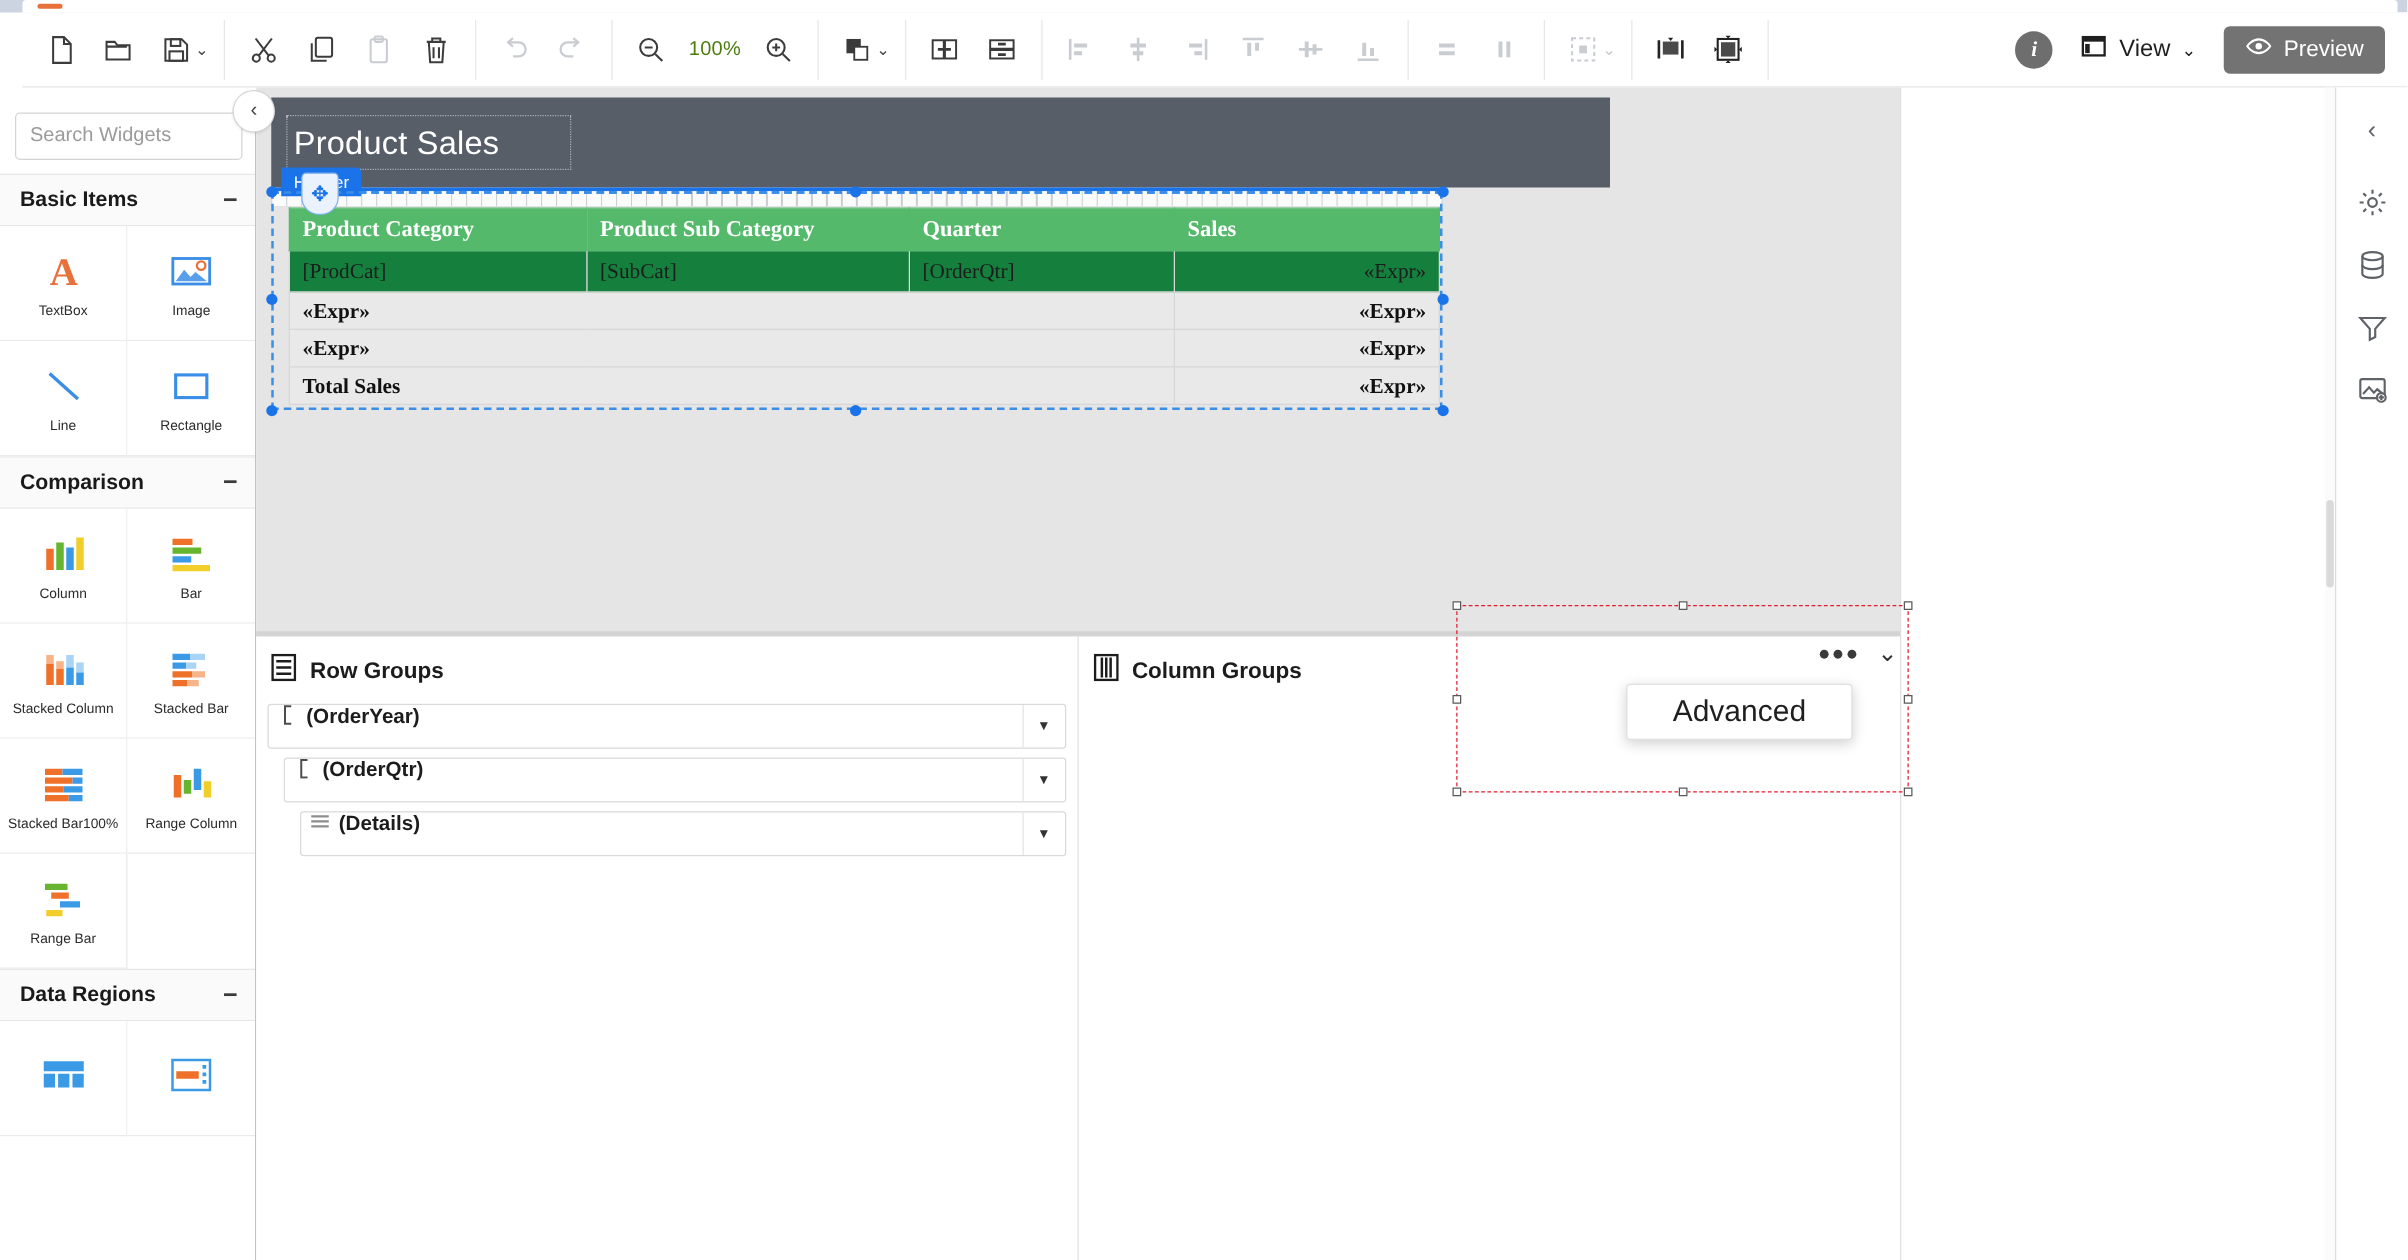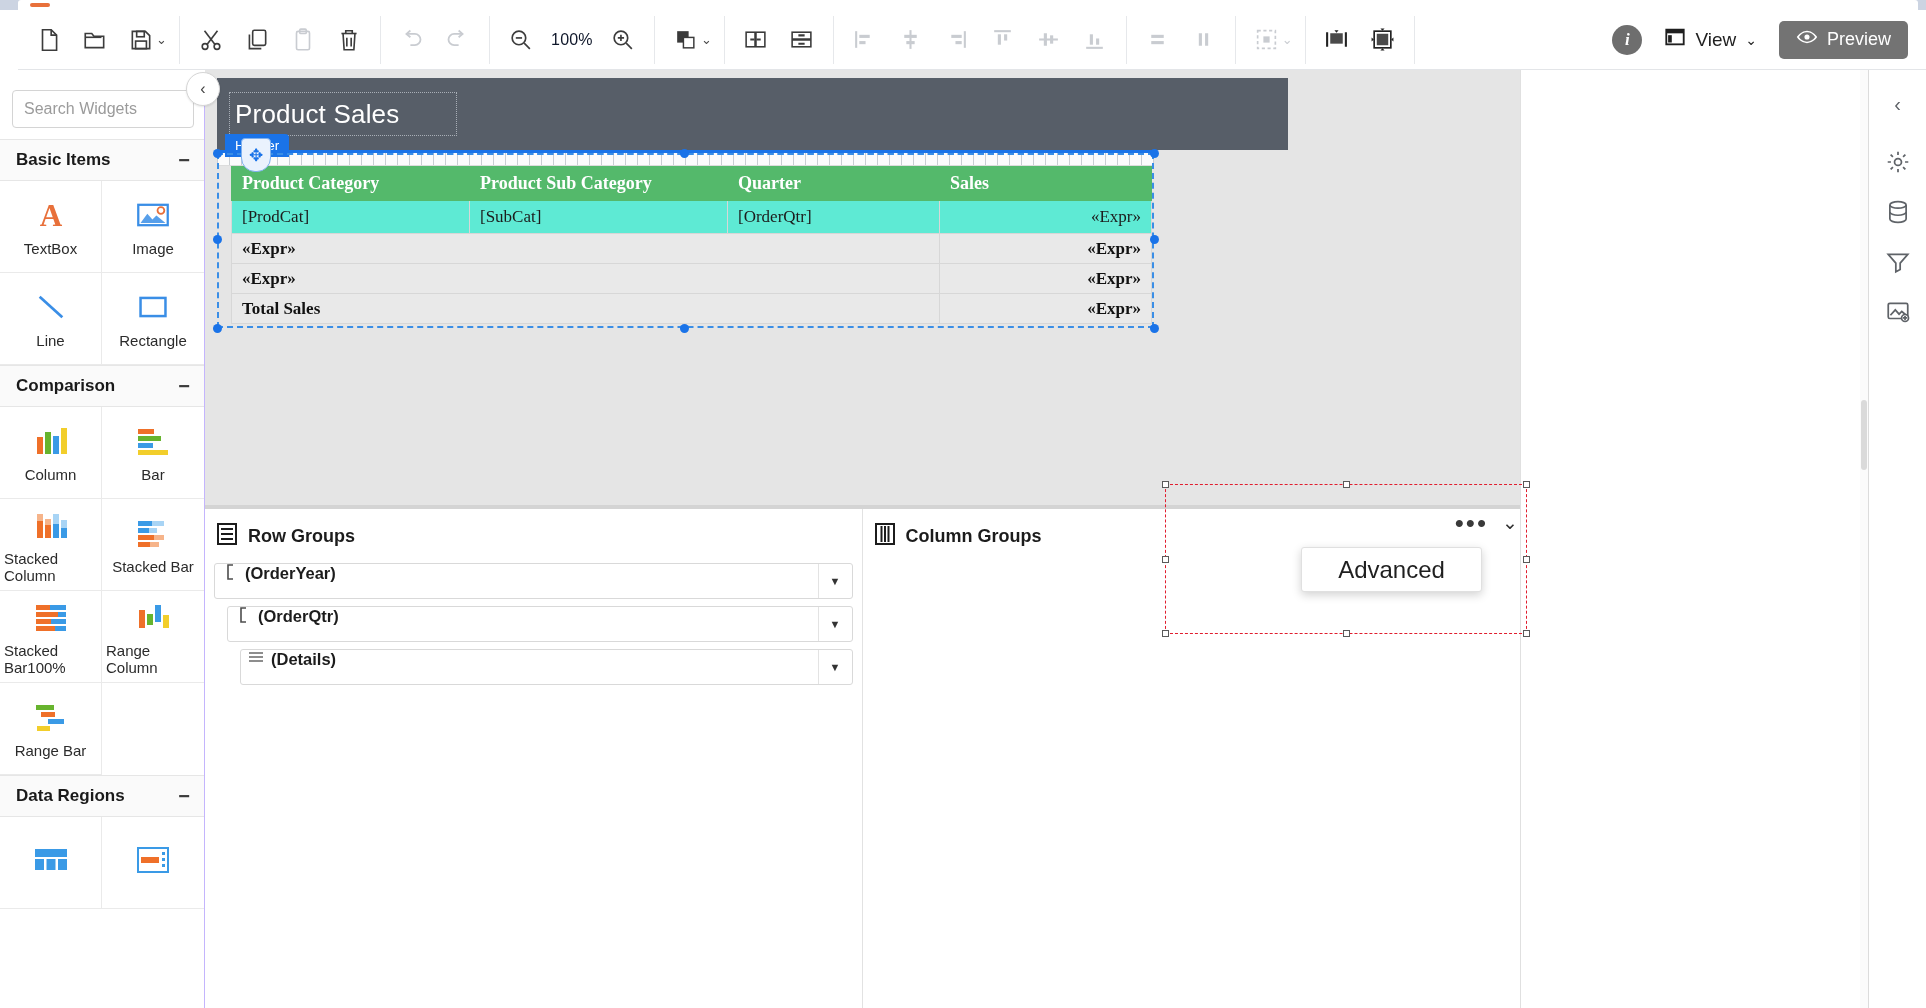--- a/index.html
+++ b/index.html
@@ -36,21 +36,21 @@
     padding: 0 8px; border-right: 1px solid #e6e8eb;
   }
   .tb-btn {
     width: 46px; height: 44px; display: flex; align-items: center; justify-content: center;
     color: #3c3c3c; cursor: pointer; border-radius: 3px;
   }
   .tb-btn.dis { color: #c9ccd1; cursor: default; }
   .tb-btn svg { display: block; }
   .tb-caret { font-size: 13px; color: #4a4a4a; margin-left: -8px; margin-right: 4px; }
   .zoom-label {
-    font-size: 16px; color: #0f172a; min-width: 56px; text-align: center;
+    font-size: 16px; color: #4d7c0f; min-width: 56px; text-align: center;
     letter-spacing: 0.2px;
   }
   .tb-spacer { flex: 1 1 auto; height: 48px; }
 
   .info-btn {
     width: 30px; height: 30px; border-radius: 50%; background: #6e6e6e;
     color: #fff; display: flex; align-items: center; justify-content: center;
     font-family: "Liberation Serif", serif; font-style: italic; font-weight: bold;
     font-size: 17px; margin-right: 22px; cursor: pointer;
   }
@@ -87,21 +87,21 @@
     font-size: 17px; font-weight: bold; color: #1a1a1a;
   }
   .sec-toggle { font-size: 20px; color: #3a3a3a; line-height: 1; cursor: pointer; }
   .wgrid { display: grid; grid-template-columns: 1fr 1fr; }
   .wcell {
     height: 92px; border-right: 1px solid #eaeaea; border-bottom: 1px solid #eaeaea;
     display: flex; flex-direction: column; align-items: center; justify-content: center;
     gap: 6px; cursor: pointer; background: #fff; padding: 4px;
   }
   .wcell:nth-child(2n) { border-right: none; }
-  .wlabel { font-size: 15px; color: #2b2b2b; line-height: 1.12; }
+  .wlabel { font-size: 11px; color: #2b2b2b; text-align: center; line-height: 1.12; }
   .wicon { height: 40px; display: flex; align-items: center; justify-content: center; }
 
   
   .collapse-handle {
     position: absolute; left: 186px; top: 72px; width: 34px; height: 34px;
     background: #ffffff; border: 1px solid #d6d6d6; border-radius: 50%;
     display: flex; align-items: center; justify-content: center;
     font-size: 16px; color: #444; cursor: pointer; z-index: 40;
     box-shadow: 0 1px 2px rgba(0,0,0,.10);
   }
@@ -163,21 +163,21 @@
   .tbl {
     position: absolute; top: 88px; left: 14px; width: 920px;
     border-collapse: collapse; table-layout: fixed;
     font-family: Liberation Serif, serif;
   }
   .tbl td { border: 1px solid #d7d7d7; height: 30px; padding: 0 10px; font-size: 17px; }
   .tbl tr.hdr td {
     background: #54b96b; color: #ffffff; font-weight: bold; font-size: 18px;
     height: 34px; border-color: #54b96b;
   }
-  .tbl tr.detail td { background: #5eead4; color: #1c1c1c; height: 33px; }
+  .tbl tr.detail td { background: #15803d; color: #1c1c1c; height: 33px; }
   .tbl tr.grp td { background: #e9e9e9; color: #111; font-weight: bold; height: 30px; }
   .tbl .right { text-align: right; }
   .col-a { width: 238px; } .col-b { width: 258px; } .col-c { width: 212px; } .col-d { width: 212px; }
 
   
   .rightrail {
     position: absolute; top: 70px; right: 0; width: 58px; height: 938px;
     background: #ffffff; border-left: 1px solid #dcdcdc;
     display: flex; flex-direction: column; align-items: center; padding-top: 12px; gap: 6px;
   }

